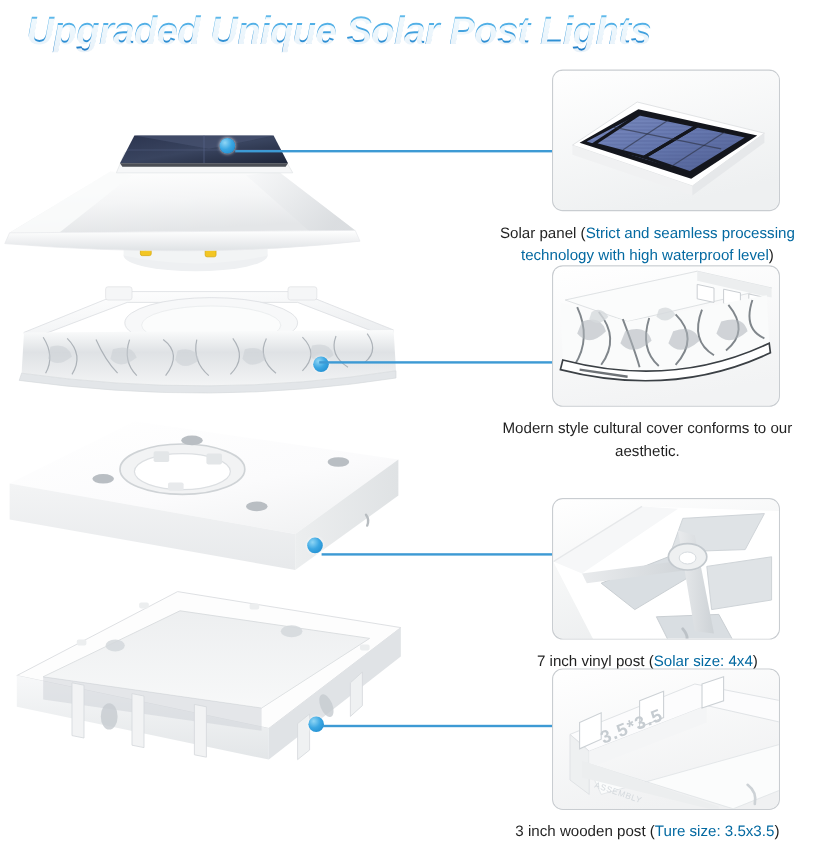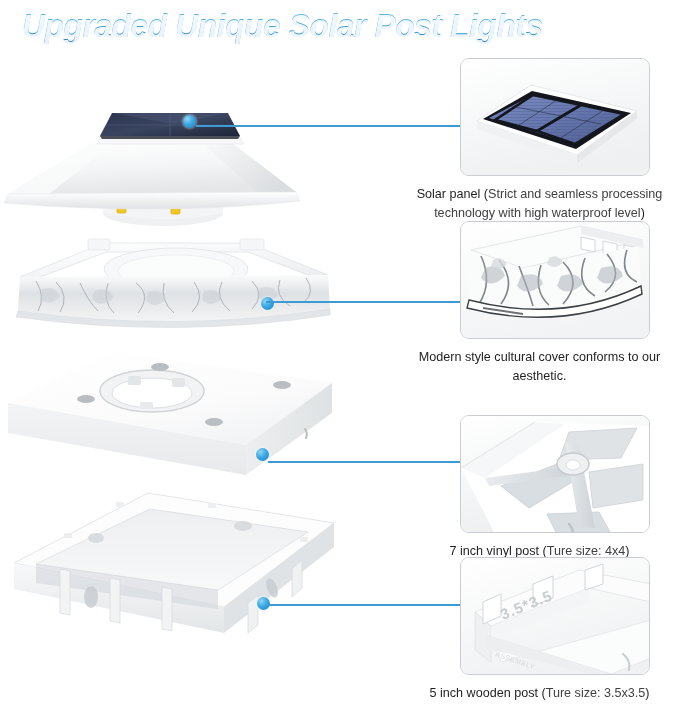--- a/index.html
+++ b/index.html
@@ -87,21 +87,21 @@
 
   .caption {
     width: 269px;
     margin-top: 9px;
     text-align: center;
     font-size: 12.6px;
     line-height: 19px;
     color: #1f1f1f;
     font-family: "Liberation Sans", sans-serif;
   }
-  .caption .hl { color: #404040; }
+  .caption .hl { color: #0369a1; }
 </style>
 </head>
 <body>
 
 <div id="page">
 
   <div id="title-bar">
     <div id="title-text">Upgraded Unique Solar Post Lights</div>
   </div>
 
@@ -424,21 +424,21 @@
 
         <ellipse cx="112" cy="48" rx="16" ry="11" fill="#eef0f1" stroke="#c3c9ce" stroke-width="1.4"></ellipse>
         <ellipse cx="112" cy="49" rx="7" ry="5" fill="#ffffff" stroke="#d3d8dc" stroke-width="0.8"></ellipse>
 
         <path d="M108 108 q5 6 3 10" stroke="#bcc2c7" stroke-width="2.4" fill="none" stroke-linecap="round"></path>
 
         <path d="M0 52 L74 6" stroke="#e6e8ea" stroke-width="1.2" fill="none"></path>
       </svg>
     </div>
     <div class="caption">
-      <span>7 inch vinyl post (</span><span class="hl">Ture size: 4x4</span><span>)</span>
+      <span>7 inch vinyl post (</span><span class="hl">Solar size: 4x4</span><span>)</span>
     </div>
   </div>
 
   <div class="callout" style="left:405px; top:557px;">
     <div class="detail-box" style="margin-left:55px;">
       <svg width="190" height="118" viewBox="0 0 190 118">
         <defs>
           <linearGradient id="dbg4" x1="0" y1="0" x2="0.4" y2="1">
             <stop offset="0" stop-color="#ffffff"></stop>
             <stop offset="1" stop-color="#f0f1f2"></stop>
@@ -460,17 +460,17 @@
         </g>
 
         <text x="42" y="62" transform="rotate(-22 42 62)" font-family="Liberation Sans, sans-serif" font-size="15" font-weight="bold" fill="#c6ccd1" letter-spacing="1">3.5*3.5</text>
 
         <text x="34" y="98" transform="rotate(19 34 98)" font-family="Liberation Sans, sans-serif" font-size="7" fill="#d4d9dd" letter-spacing="0.5">ASSEMBLY</text>
 
         <path d="M162 96 q8 6 6 16" stroke="#cdd2d6" stroke-width="2.2" fill="none" stroke-linecap="round"></path>
       </svg>
     </div>
     <div class="caption">
-      <span>5 inch wooden post (</span><span class="hl">Ture size: 3.5x3.5</span><span>)</span>
+      <span>3 inch wooden post (</span><span class="hl">Ture size: 3.5x3.5</span><span>)</span>
     </div>
   </div>
 
 </div>
 
 </body></html>

